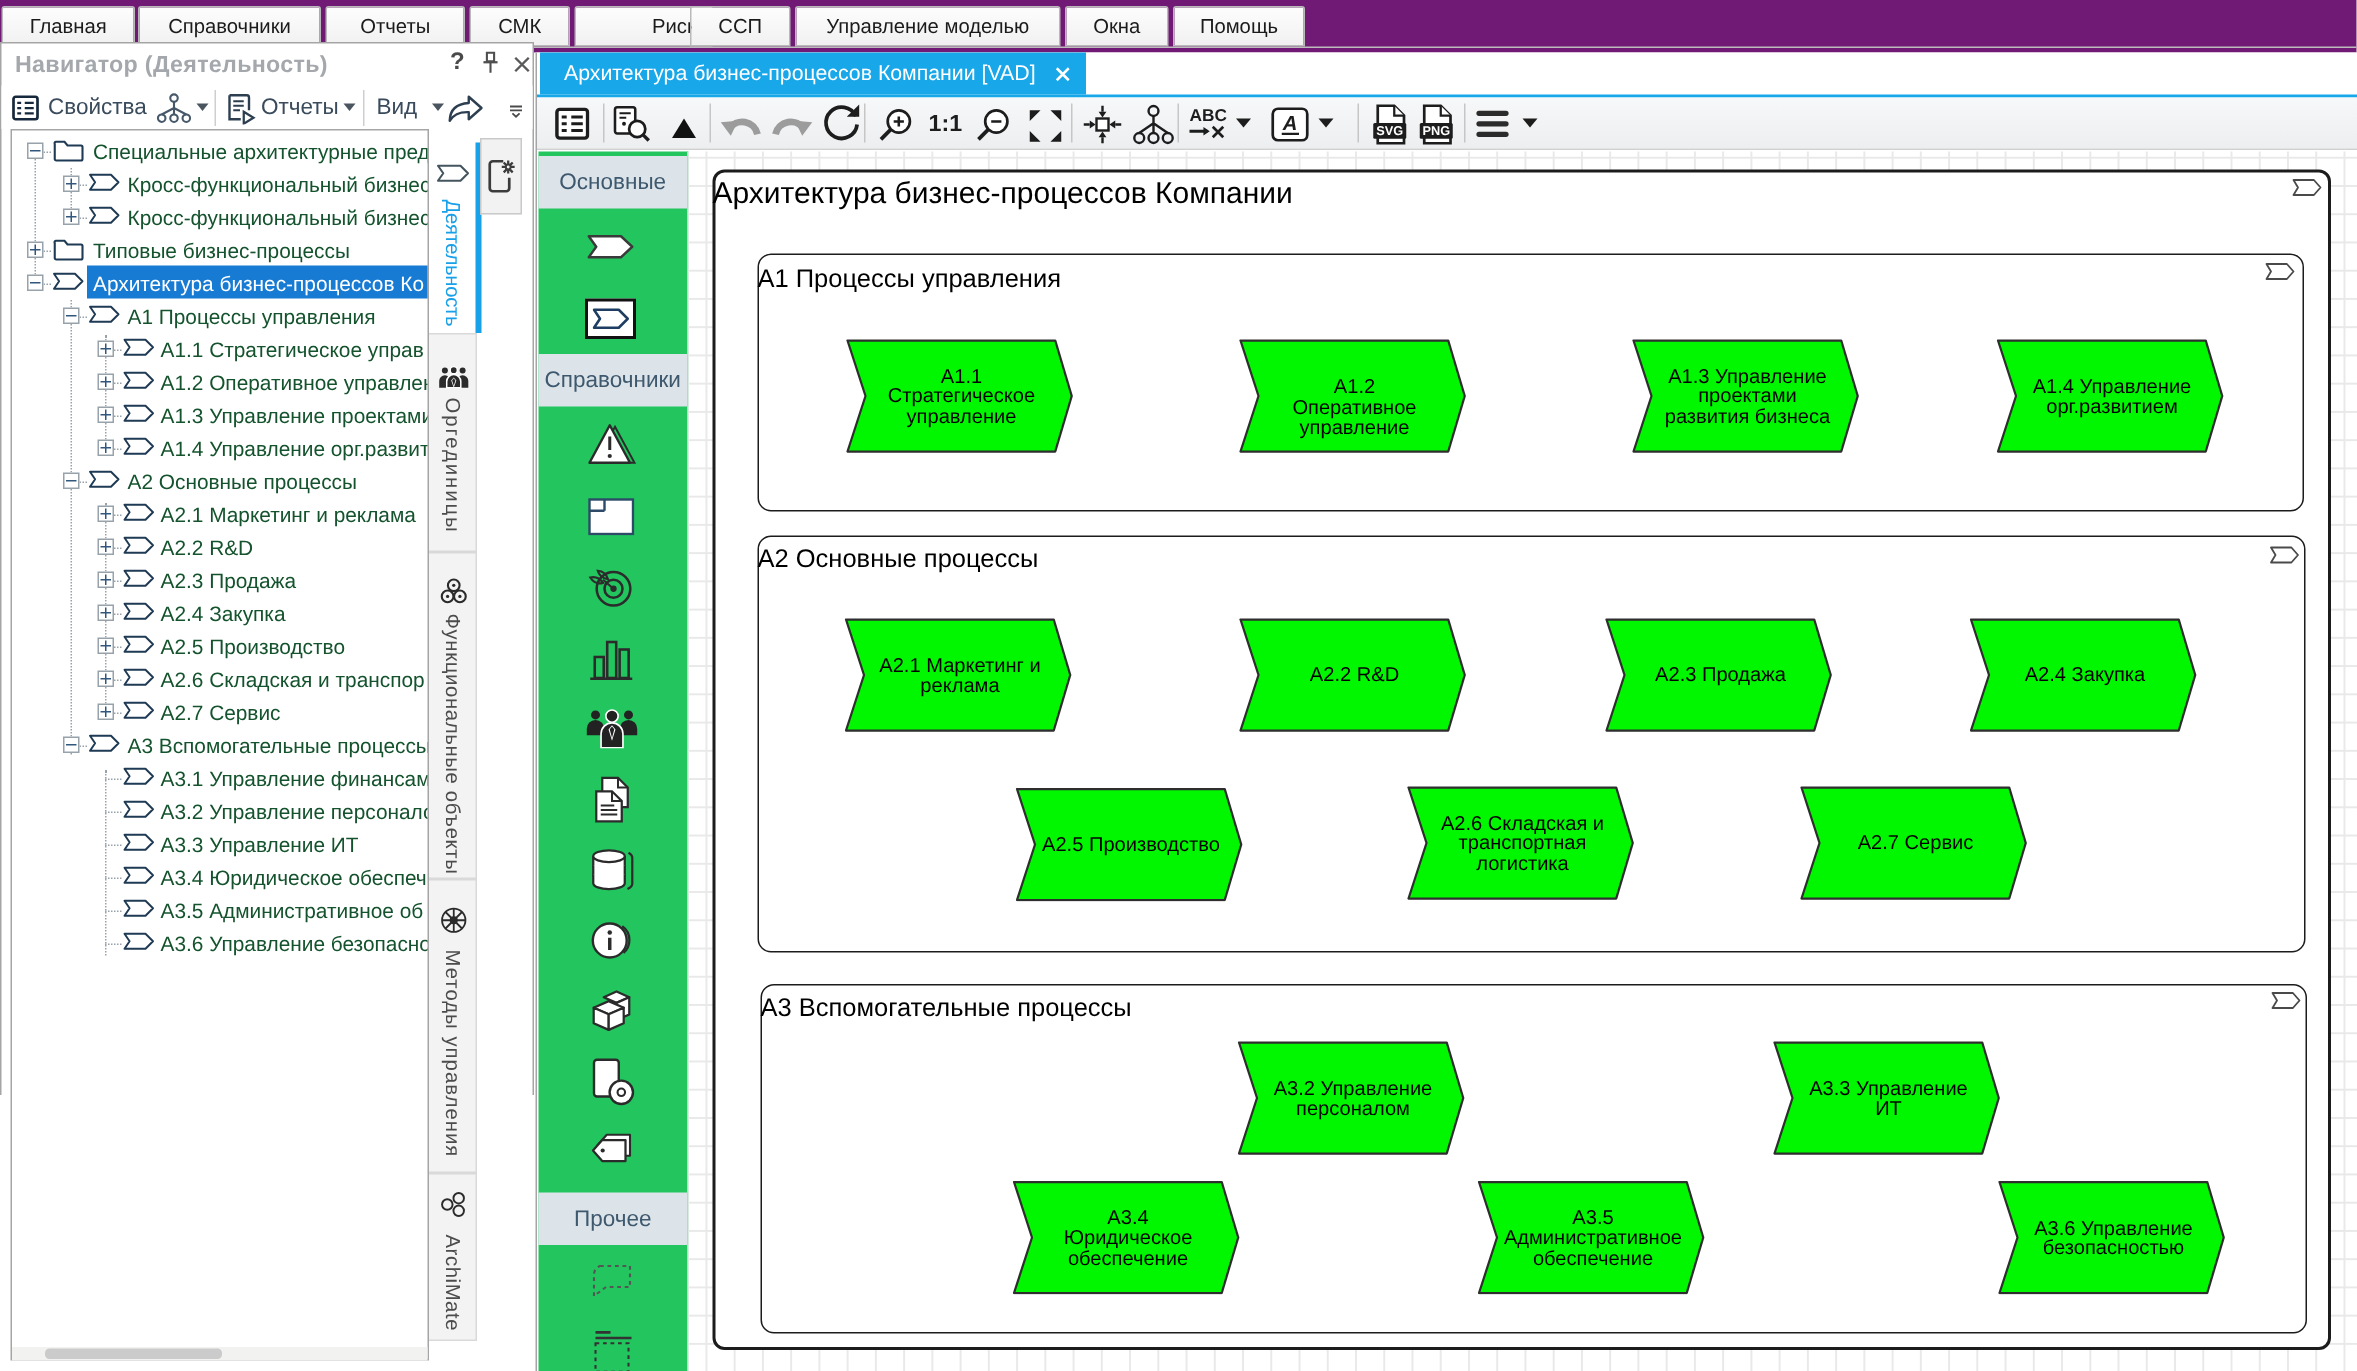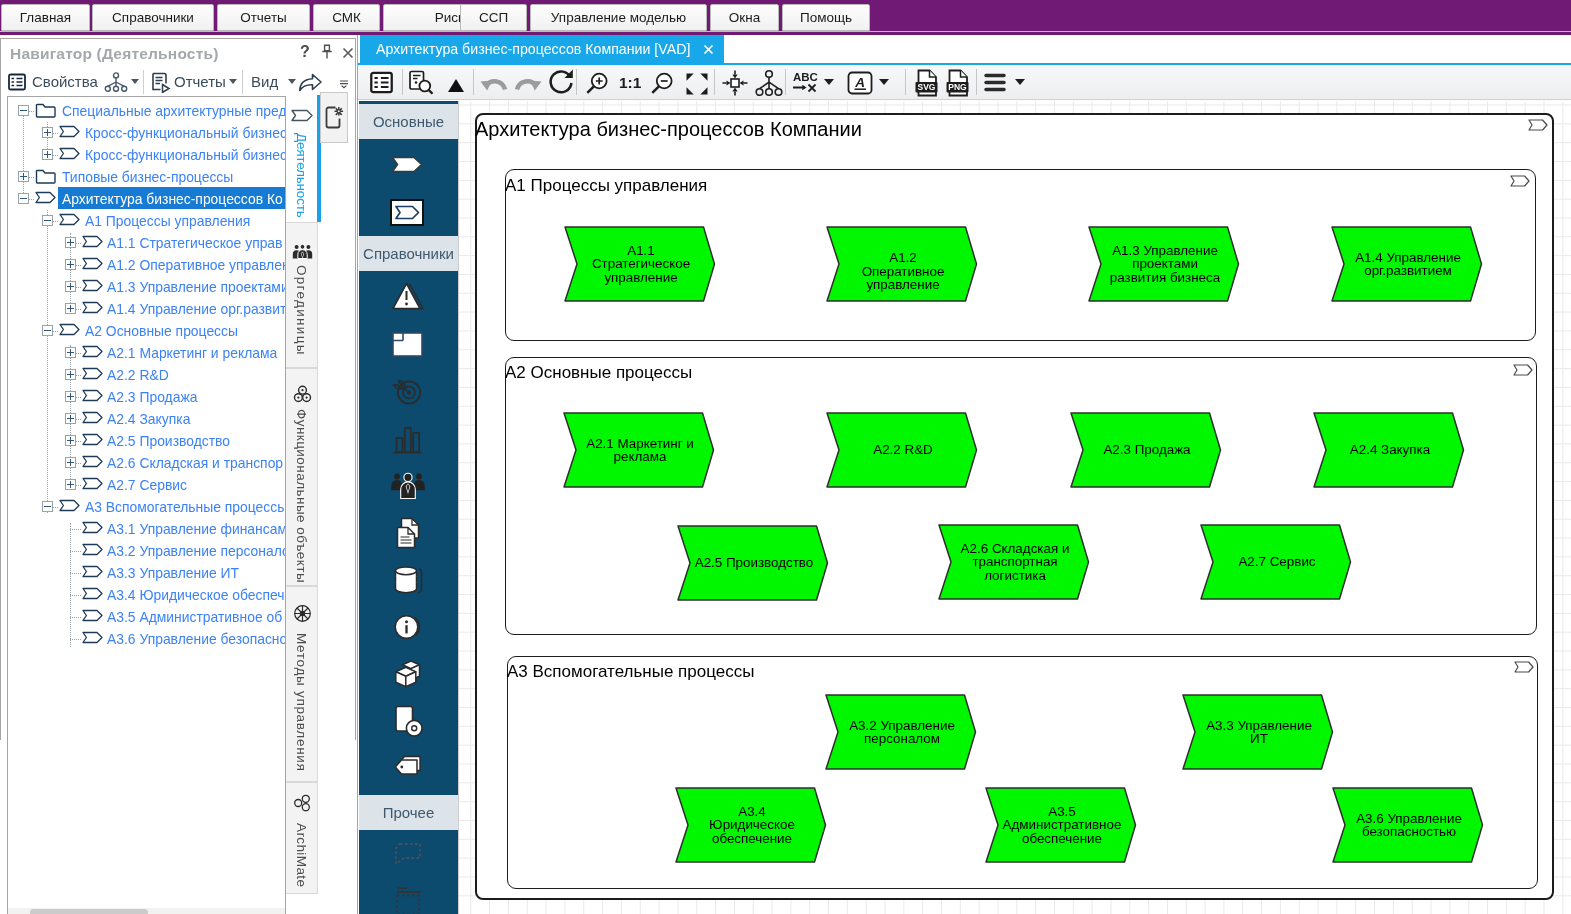--- a/index.html
+++ b/index.html
@@ -1,41 +1,41 @@
 <!DOCTYPE html>
 <html><head><meta charset="utf-8"><style>
 *{margin:0;padding:0;box-sizing:border-box;}
 html,body{width:1571px;height:914px;overflow:hidden;background:#fff;font-family:"Liberation Sans",sans-serif;}
 .abs{position:absolute;}
 #menubar{position:absolute;left:0;top:0;width:1571px;height:35px;background:#701a75;}
 .mtab{position:absolute;top:4px;height:27px;background:linear-gradient(#fdfdfd,#f1f1f1);border:1px solid #b9b9b9;border-radius:2px 2px 0 0;color:#1b1b1b;font-size:13.5px;text-align:center;line-height:25px;}
-#nav{position:absolute;left:0;top:38px;width:356px;height:702px;background:#fff;border:1px solid #a5a5a5;border-bottom:none;padding-left:38px;}
+#nav{position:absolute;left:0;top:28px;width:356px;height:702px;background:#fff;border:1px solid #a5a5a5;border-bottom:none;padding-left:38px;}
 #navtitle{position:absolute;left:9px;top:6px;font-size:15.5px;font-weight:bold;color:#a4a8ac;letter-spacing:0.2px;}
 #navtools{position:absolute;left:0;top:28px;width:354px;height:29px;background:#fff;}
 .ntxt{position:absolute;top:6px;font-size:15px;color:#3a4b5c;}
 .sep{position:absolute;width:1px;background:#cfcfcf;}
 .dd{position:absolute;width:0;height:0;border-left:4px solid transparent;border-right:4px solid transparent;border-top:5px solid #4a5560;}
 #tree{position:absolute;left:6px;top:57px;width:279px;height:821px;background:#fff;border:1px solid #a5a5a5;overflow:hidden;}
-.trow{position:absolute;height:22px;font-size:13.9px;color:#3b82f6;white-space:nowrap;}
+.trow{position:absolute;height:22px;font-size:13.9px;color:#14532d;white-space:nowrap;}
 .dotv{position:absolute;width:1px;border-left:1px dotted #98a2ab;}
 .doth{position:absolute;height:1px;border-top:1px dotted #98a2ab;}
 .ebox{position:absolute;width:11px;height:11px;background:#fff;border:1px solid #98a2ab;}
 .ebox i{position:absolute;left:1px;top:4px;width:7px;height:1px;background:#33567c;}
 .ebox b{position:absolute;left:4px;top:1px;width:1px;height:7px;background:#33567c;}
 #hscroll{position:absolute;left:7px;top:869px;width:277px;height:9px;background:#f2f2f1;}
 #hthumb{position:absolute;left:22px;top:1px;width:118px;height:7px;background:#cbcbcb;border-radius:3px;}
 #vtabs{position:absolute;left:286px;top:92px;width:36px;height:822px;}
 .vtab{position:absolute;left:0;width:32px;background:#f3f3f3;border:1px solid #d9d9d9;border-left:none;}
 .vtxt{position:absolute;left:8px;writing-mode:vertical-rl;text-orientation:sideways;font-size:13.5px;color:#4c4c4c;}
 #docarea{position:absolute;left:357px;top:35px;width:1214px;height:879px;background:#fff;border-left:1px solid #a5a5a5;}
 #doctab{position:absolute;left:2px;top:0;width:364px;height:28px;background:#18a7e9;color:#fff;font-size:14.2px;}
 #blueline{position:absolute;left:0;top:28px;width:1214px;height:2px;background:#18a7e9;}
 #dtoolbar{position:absolute;left:0;top:30px;width:1214px;height:35px;background:linear-gradient(#f7f8f9,#eceeef);border-bottom:1px solid #d0d0d0;}
 .dsep{position:absolute;top:4px;height:26px;width:1px;background:#c6c6c6;}
-#palette{position:absolute;left:1px;top:66px;width:100px;height:813px;background:#0c4a6e;border-right:1px solid #cccccc;}
+#palette{position:absolute;left:1px;top:66px;width:100px;height:813px;background:#22c55e;border-right:1px solid #cccccc;}
 .phead{position:absolute;left:0;width:99px;height:35px;background:#dce4ea;color:#3e586e;font-size:15px;text-align:center;line-height:35px;}
 #canvas{position:absolute;left:101px;top:66px;width:1113px;height:813px;background:#fff;background-image:linear-gradient(to right,#e9e9e9 1px,transparent 1px),linear-gradient(to bottom,#e9e9e9 1px,transparent 1px);background-size:18.84px 18.84px;background-position:11.3px 3.5px;}
 .gbox{position:absolute;background:#fff;border:2px solid #1c1c1c;border-radius:9px;}
 .gtitle{position:absolute;color:#000;}
 .vad{position:absolute;}
 .vtx{position:absolute;left:2px;top:0;right:0;height:100%;display:flex;align-items:center;justify-content:center;text-align:center;font-size:13.4px;line-height:13.5px;color:#000;}
 .cicn{position:absolute;}
 </style></head>
 <body>
 <div id="menubar">

